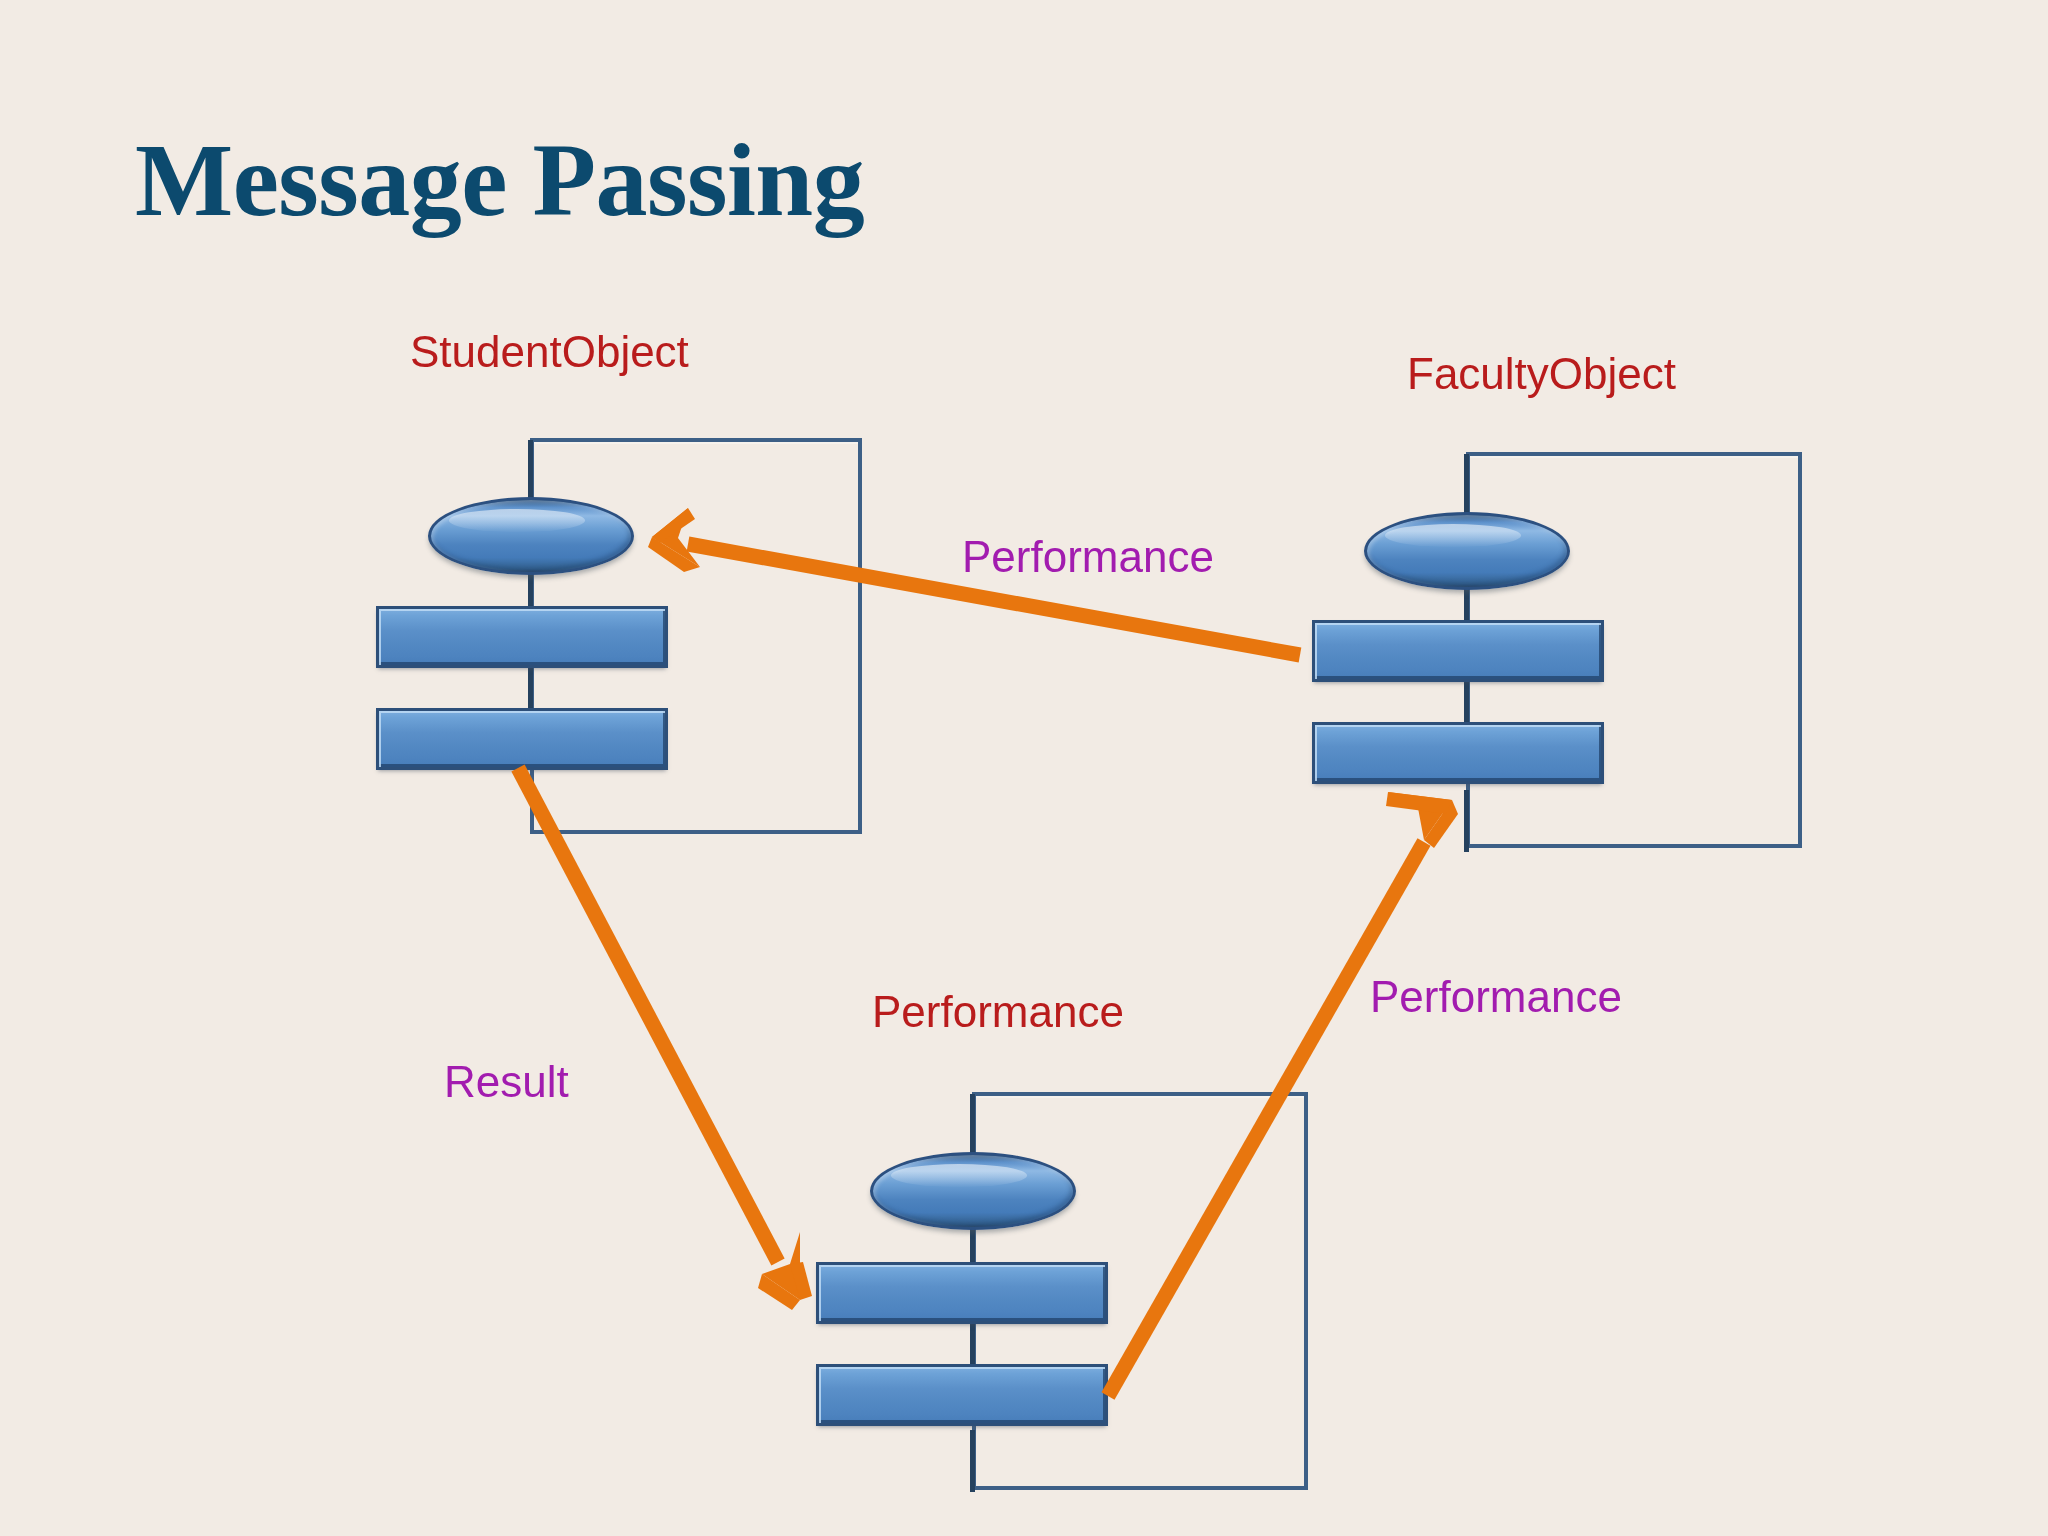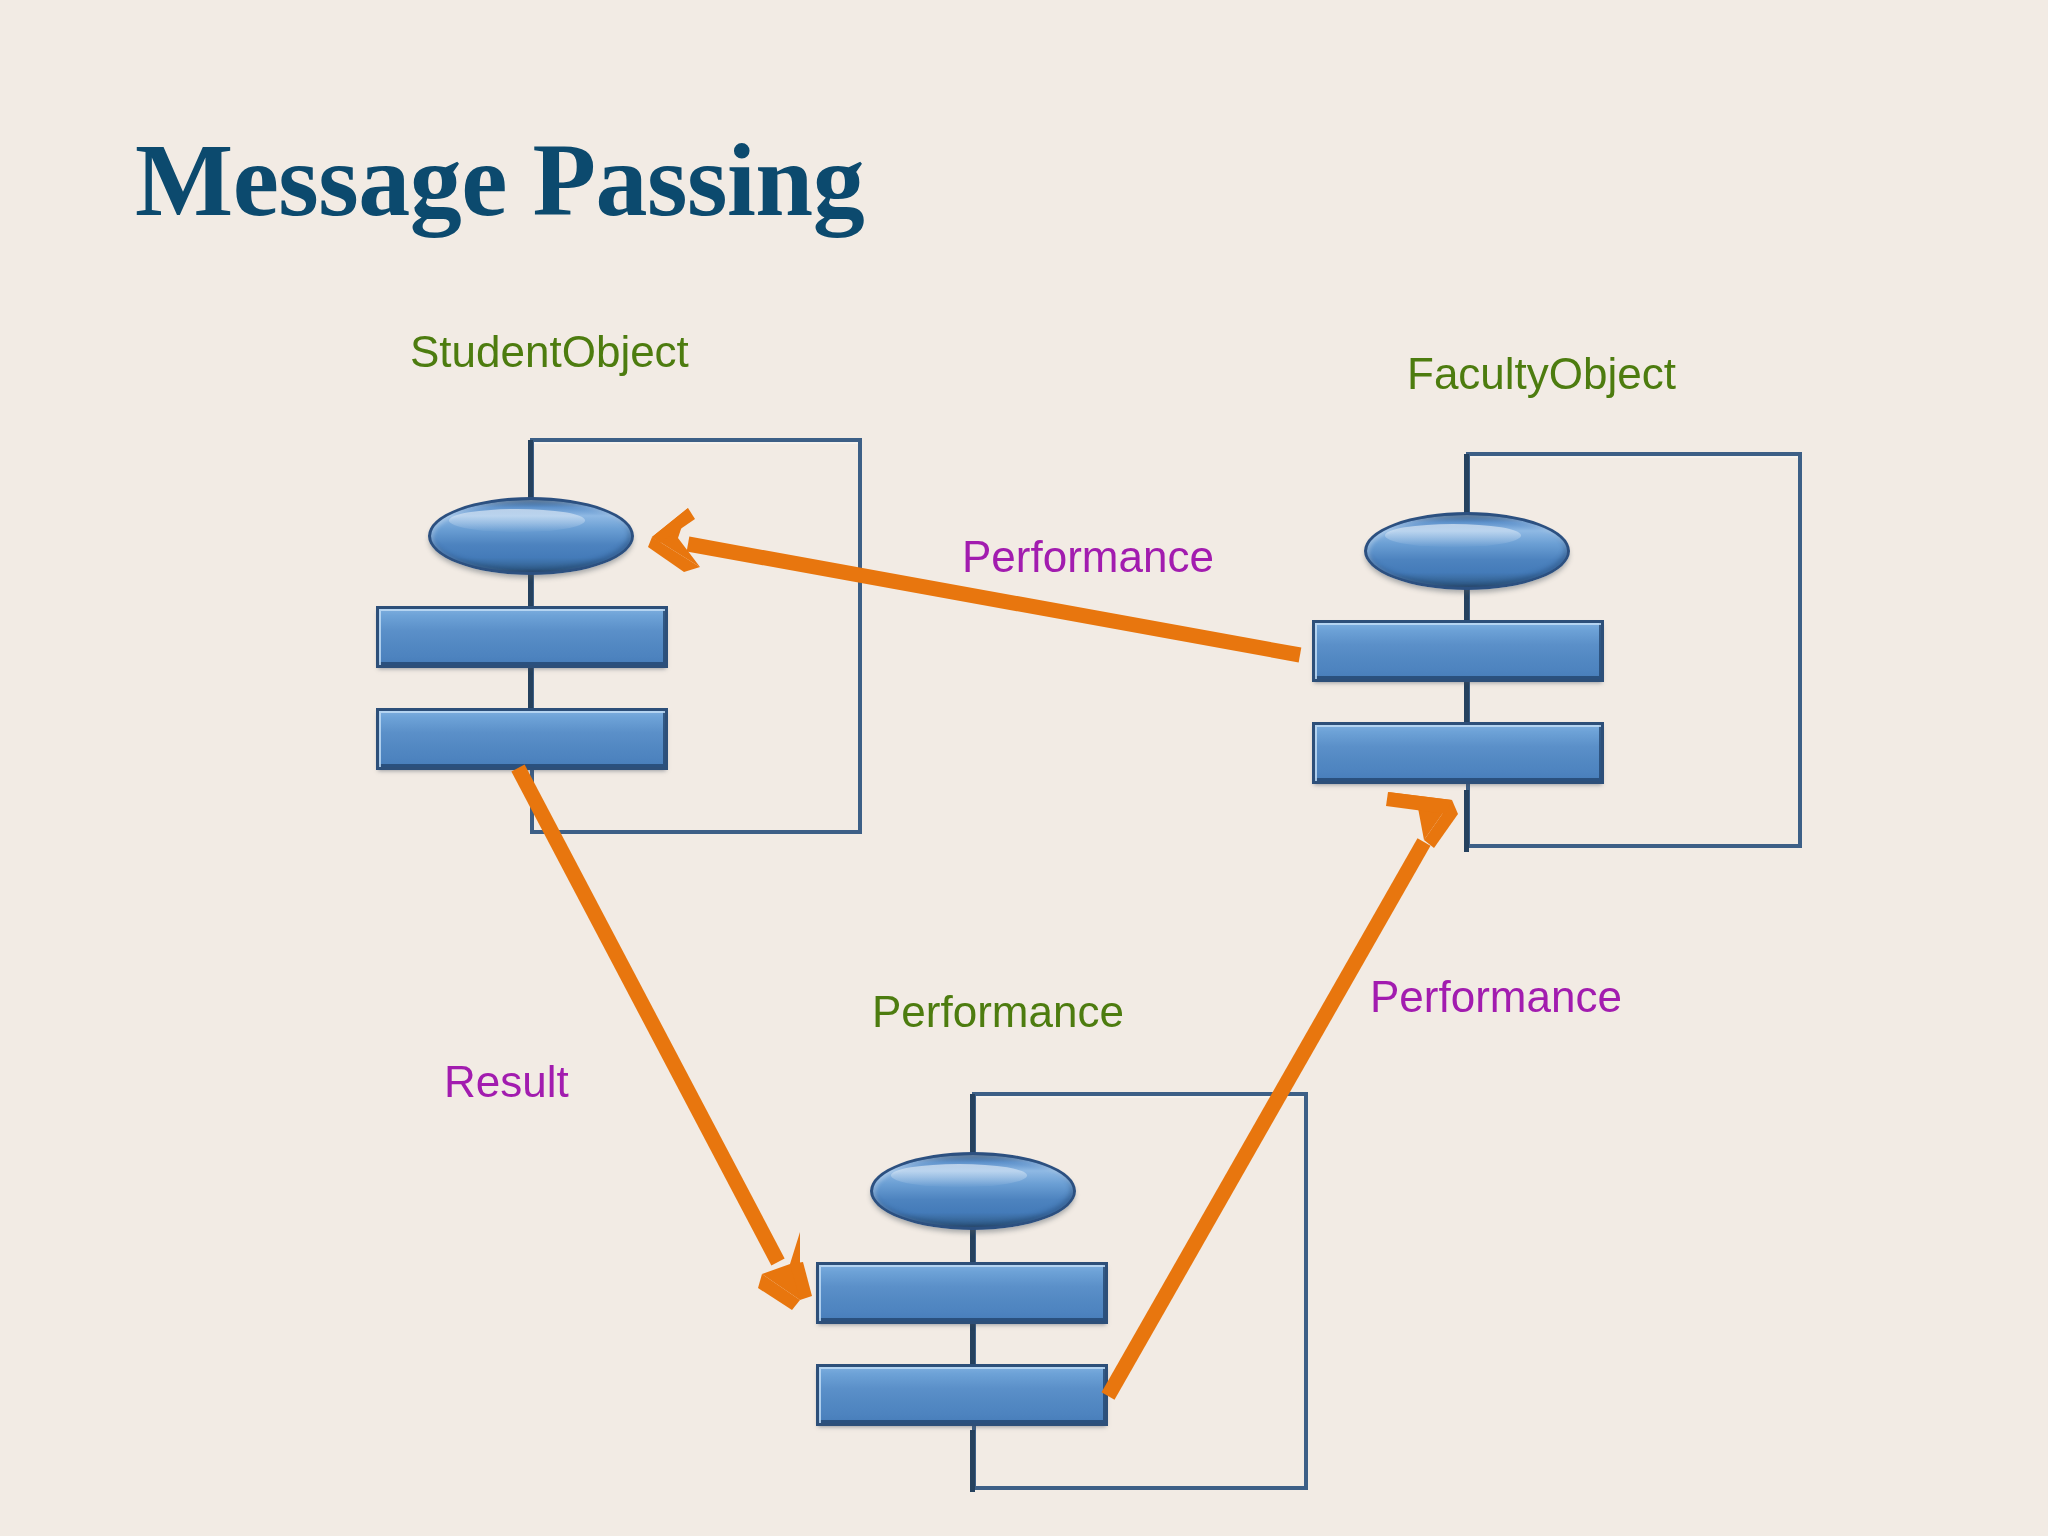--- a/index.html
+++ b/index.html
@@ -29,21 +29,21 @@
     letter-spacing: -0.5px;
     white-space: nowrap;
     margin-left: 11px;
   }
 
   
   .obj-label {
     position: absolute;
     font-family: "Liberation Sans", sans-serif;
     font-size: 44px;
-    color: #4d7c0f;
+    color: #b91c1c;
     white-space: nowrap;
     line-height: 1;
   }
 
   
   .obj-frame {
     position: absolute;
     border: 4px solid #3d5f86;
     background: transparent;
     box-sizing: border-box;

